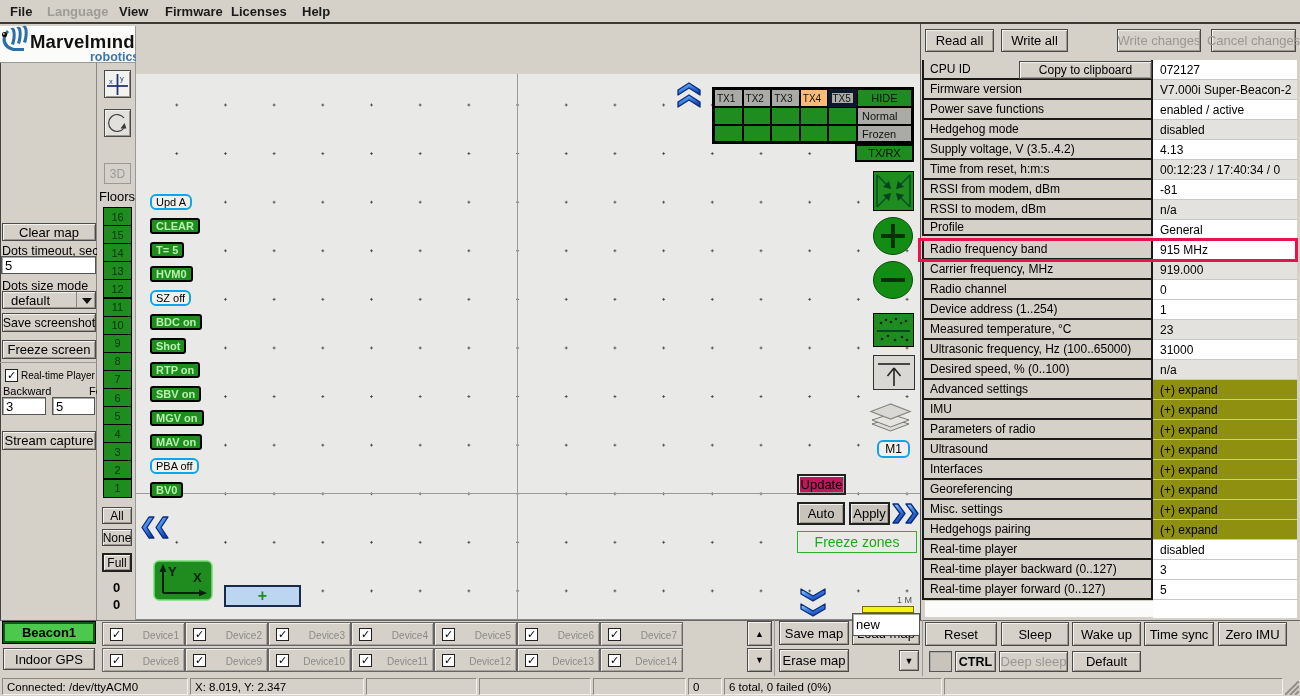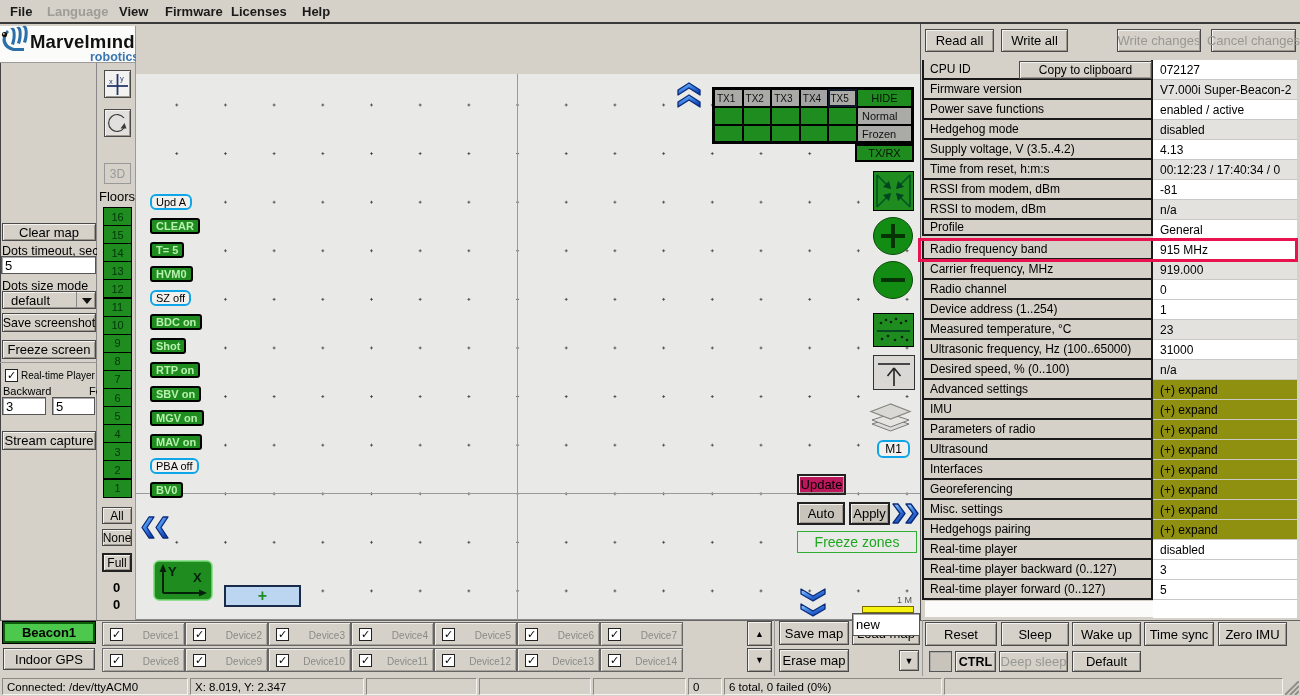--- a/index.html
+++ b/index.html
@@ -122,24 +122,24 @@
 <div class="abs" style="left:712px;top:87px;width:202px;height:57px;border:2px solid #000;background:#1e8c1e;">
 <div class="abs" style="left:0.0px;top:0;width:28.6px;height:18px;background:#aaaaa6;border:1px solid #000;font-size:10px;color:#111;display:flex;align-items:center;padding-left:2px;">TX1</div>
 <div class="abs" style="left:0.0px;top:18px;width:28.6px;height:18px;border:1px solid #000;"></div>
 <div class="abs" style="left:0.0px;top:36px;width:28.6px;height:17px;border:1px solid #000;"></div>
 <div class="abs" style="left:28.6px;top:0;width:28.6px;height:18px;background:#aaaaa6;border:1px solid #000;font-size:10px;color:#111;display:flex;align-items:center;padding-left:2px;">TX2</div>
 <div class="abs" style="left:28.6px;top:18px;width:28.6px;height:18px;border:1px solid #000;"></div>
 <div class="abs" style="left:28.6px;top:36px;width:28.6px;height:17px;border:1px solid #000;"></div>
 <div class="abs" style="left:57.2px;top:0;width:28.6px;height:18px;background:#aaaaa6;border:1px solid #000;font-size:10px;color:#111;display:flex;align-items:center;padding-left:2px;">TX3</div>
 <div class="abs" style="left:57.2px;top:18px;width:28.6px;height:18px;border:1px solid #000;"></div>
 <div class="abs" style="left:57.2px;top:36px;width:28.6px;height:17px;border:1px solid #000;"></div>
-<div class="abs" style="left:85.8px;top:0;width:28.6px;height:18px;background:#a3a3a3;border:1px solid #000;font-size:10px;color:#111;display:flex;align-items:center;padding-left:2px;">TX4</div>
+<div class="abs" style="left:85.8px;top:0;width:28.6px;height:18px;background:#fdba74;border:1px solid #000;font-size:10px;color:#111;display:flex;align-items:center;padding-left:2px;">TX4</div>
 <div class="abs" style="left:85.8px;top:18px;width:28.6px;height:18px;border:1px solid #000;"></div>
 <div class="abs" style="left:85.8px;top:36px;width:28.6px;height:17px;border:1px solid #000;"></div>
-<div class="abs" style="left:114.4px;top:0;width:28.6px;height:18px;background:#aaaaa6;border:2px solid #0f172a;font-size:10px;color:#111;display:flex;align-items:center;padding-left:0;">TX5</div>
+<div class="abs" style="left:114.4px;top:0;width:28.6px;height:18px;background:#aaaaa6;border:4px solid #0f172a;font-size:10px;color:#111;display:flex;align-items:center;padding-left:0;">TX5</div>
 <div class="abs" style="left:114.4px;top:18px;width:28.6px;height:18px;border:1px solid #000;"></div>
 <div class="abs" style="left:114.4px;top:36px;width:28.6px;height:17px;border:1px solid #000;"></div>
 <div class="abs" style="left:143px;top:0;width:55px;height:18px;background:#1e8c1e;border:1px solid #000;font-size:11px;display:flex;align-items:center;justify-content:center;color:#0a140a;">HIDE</div>
 <div class="abs" style="left:143px;top:18px;width:55px;height:18px;background:#aaaaa6;border:1px solid #000;font-size:11px;color:#111;display:flex;align-items:center;padding-left:4px;">Normal</div>
 <div class="abs" style="left:143px;top:36px;width:55px;height:17px;background:#aaaaa6;border:1px solid #000;font-size:11px;color:#111;display:flex;align-items:center;padding-left:4px;">Frozen</div>
 </div>
 <div class="abs" style="left:855px;top:144px;width:59px;height:18px;background:#1e8c1e;border:2px solid #000;font-size:11px;color:#0a140a;display:flex;align-items:center;justify-content:center;">TX/RX</div>
 <svg class="abs" style="left:873px;top:171px;" width="41" height="40" viewBox="0 0 41 40">
 <rect x="0.5" y="0.5" width="40" height="39" fill="#1e8c1e" stroke="#000"></rect>
 <g stroke="#052" stroke-width="1.6" fill="none">

